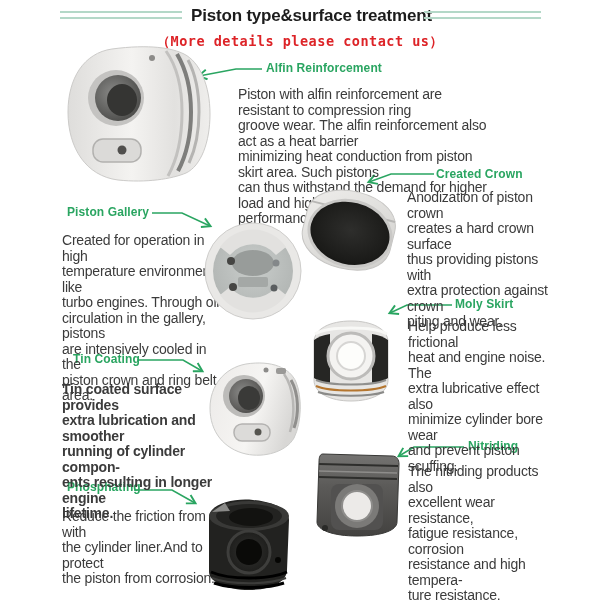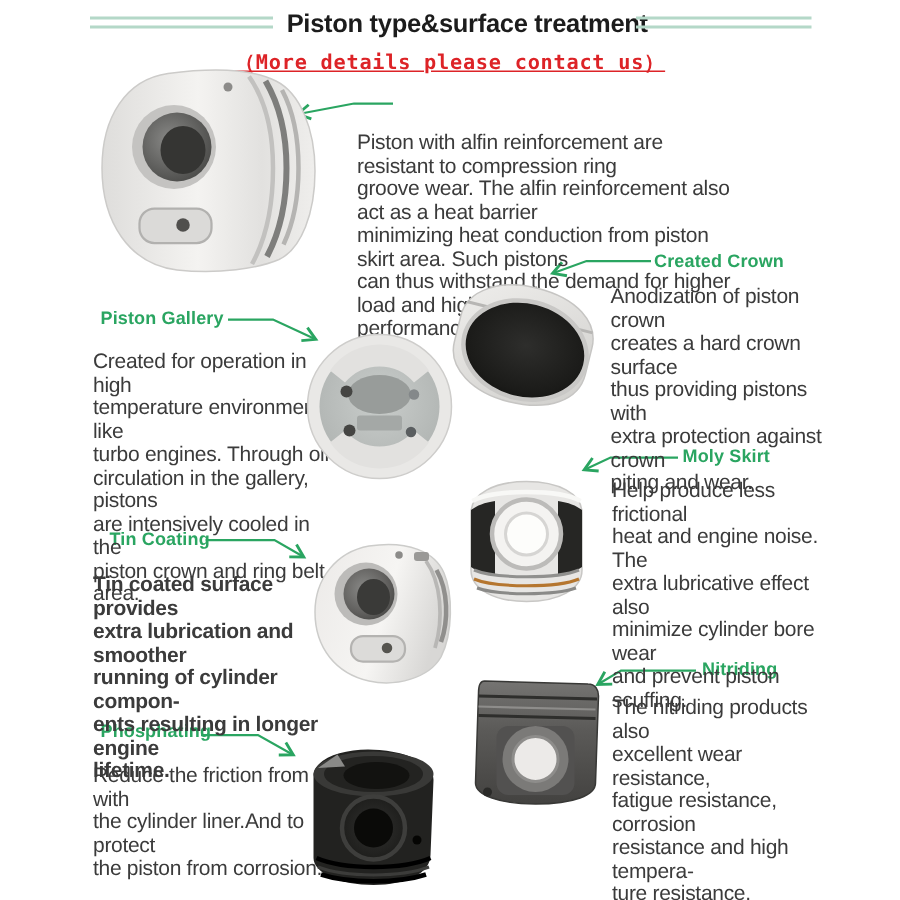--- a/index.html
+++ b/index.html
@@ -9,21 +9,21 @@
 
   .title { position:absolute; top:6px; left:0; right:0; text-align:center;
            font-size:17px; font-weight:bold; color:var(--title-color,#1c1c1c); letter-spacing:-0.2px;margin-left:23px; }
   .rule  { position:absolute; top:11px; height:8px;
            border-top:2px solid var(--rule-green,#b4d8c8);
            border-bottom:2px solid var(--rule-green,#b4d8c8); }
   .rule.left  { left:60px;  width:122px; }
   .rule.right { left:424px; width:117px; }
   .subtitle { position:absolute; top:33px; left:0; right:0; text-align:center;
               font-family:"DejaVu Sans Mono", monospace; font-weight:bold;
-              font-size:13.5px; color:var(--subtitle-red,#dd2327); letter-spacing:0.5px;text-decoration:underline; }
+              font-size:13.5px; color:var(--subtitle-red,#dd2327); letter-spacing:0.5px; }
 
   .sec-label { position:absolute; font-weight:bold; font-size:12px; letter-spacing:0.1px;
                color:var(--accent-green,#2aa561); white-space:nowrap; }
   .sec-desc  { position:absolute; font-size:14px; letter-spacing:-0.2px; line-height:15.5px;
                color:var(--body-text,#3b3b3b); white-space:pre-line; }
 
   .arrows { position:absolute; left:0; top:0; width:600px; height:600px; pointer-events:none; }
   .arrows polyline { fill:none; stroke:var(--accent-green,#2aa561); stroke-width:1.5; }
   .piston { position:absolute; }
 </style>
@@ -45,20 +45,21 @@
     </defs>
     <polyline points="262,69 236,69 199,76" marker-end="url(#ah)"></polyline>
     <polyline points="434,174 391,174 369,182" marker-end="url(#ah)"></polyline>
     <polyline points="152,213 182,213 210,226" marker-end="url(#ah)"></polyline>
     <polyline points="452,305 407,305 390,313" marker-end="url(#ah)"></polyline>
     <polyline points="137,360 183,360 202,371" marker-end="url(#ah)"></polyline>
     <polyline points="464,447 414,447 399,456" marker-end="url(#ah)"></polyline>
     <polyline points="134,490 172,490 195,503" marker-end="url(#ah)"></polyline>
   </svg>
 
+  <div class="sec-label" style="left:266px; top:61px;">Alfin Reinforcement</div>
   <div class="sec-label" style="left:436px; top:167px;">Created Crown</div>
   <div class="sec-label" style="left:67px;  top:205px;">Piston Gallery</div>
   <div class="sec-label" style="left:455px; top:297px;">Moly Skirt</div>
   <div class="sec-label" style="left:73px;  top:352px;text-align:right;">Tin Coating</div>
   <div class="sec-label" style="left:468px; top:439px;">Nitriding</div>
   <div class="sec-label" style="left:67px;  top:480px;">Phosphating</div>
 
   <div class="sec-desc" style="left:238px; top:87px;  width:252px;">Piston with alfin reinforcement are resistant to compression ring
 groove wear. The alfin reinforcement also act as a heat barrier
 minimizing heat conduction from piston skirt area. Such pistons

